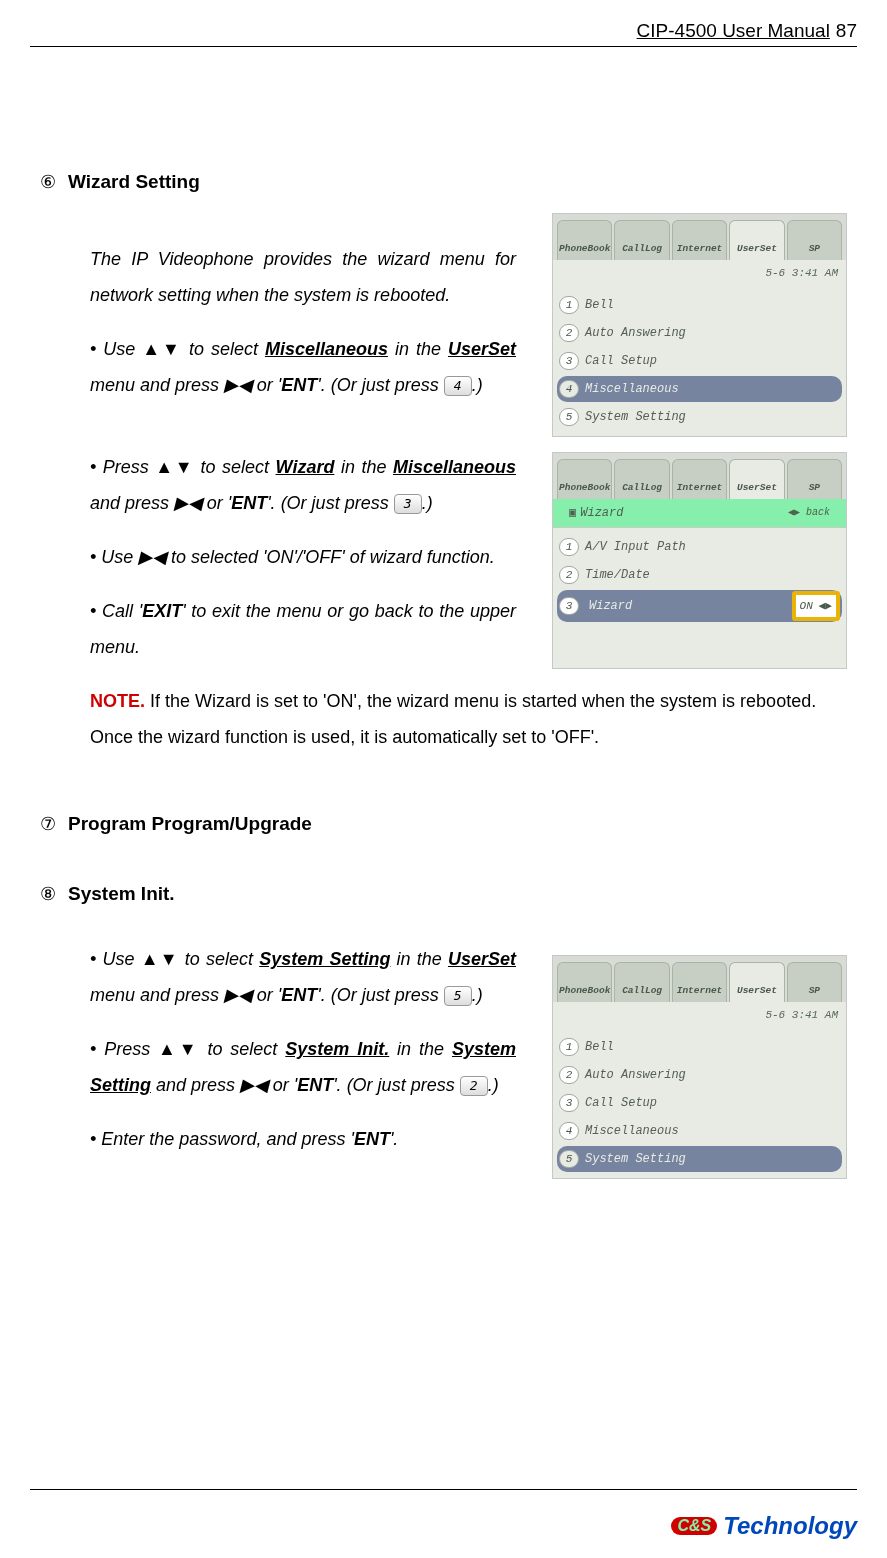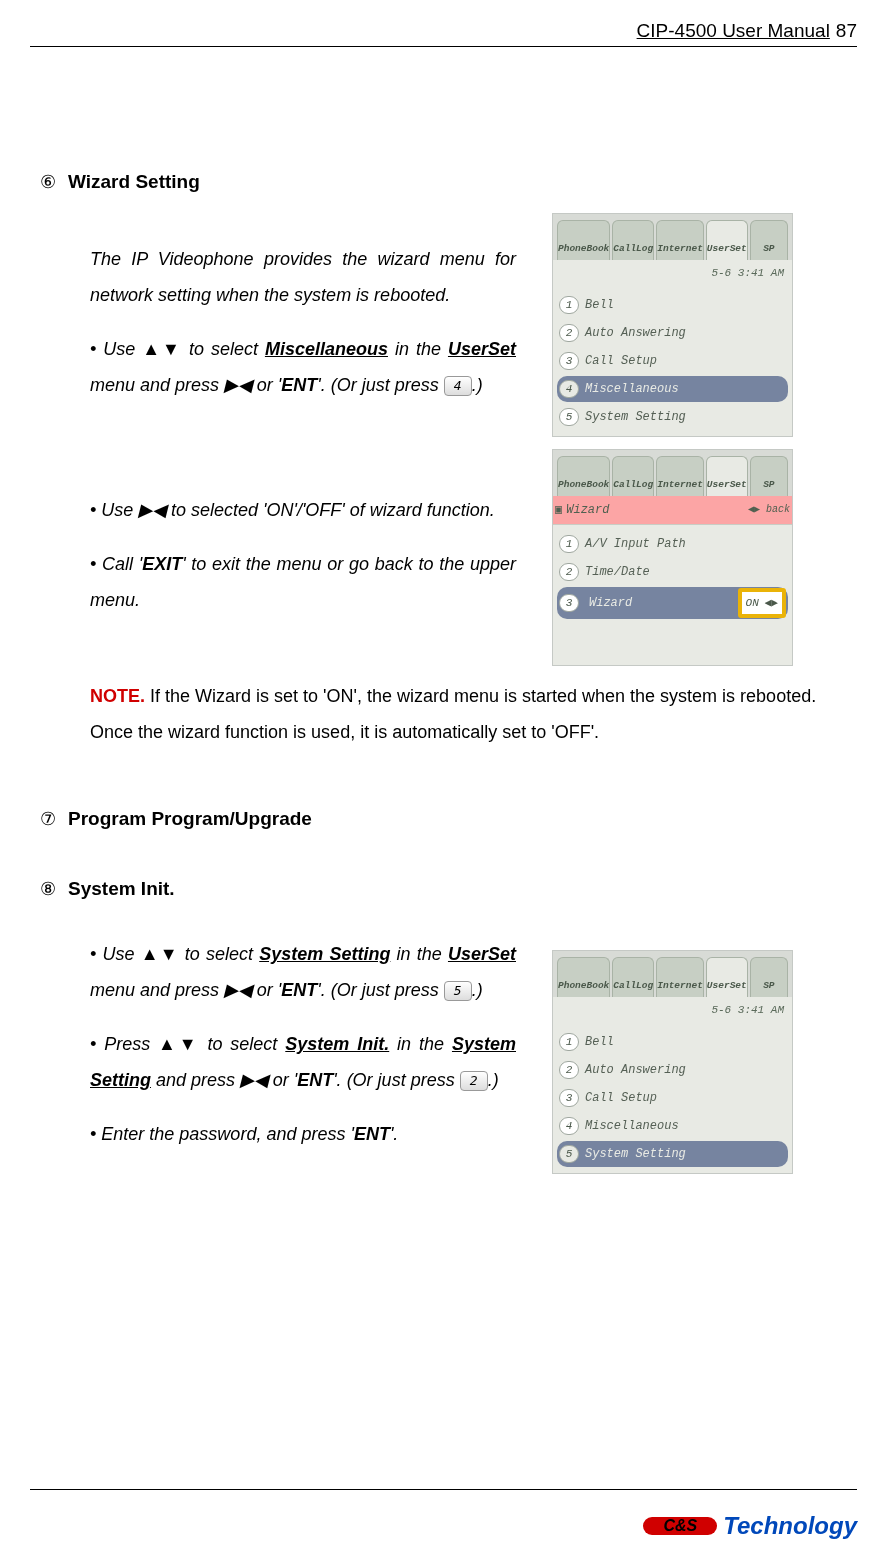--- a/index.html
+++ b/index.html
@@ -81,21 +81,21 @@
     vertical-align: middle;
     line-height: 18px;
     min-width: 18px;
     text-align: center;
     font-family: monospace;
   }
   
   .mini-screen {
     border: 1px solid #c5c9c5;
     background: #f5f6f4;
-    width: 241px;
+    width: 295px;
     box-sizing: border-box;
     font-family: "Courier New", monospace;
     font-size: 13px;
     color: #556055;
     margin-bottom: 12px;
   }
   .mini-tabs {
     display: flex;
     background: #d8dbd6;
     padding: 6px 4px 0 4px;
@@ -150,25 +150,25 @@
     background: #fff;
     color: #4a584a;
     font-size: 11px;
     margin-right: 6px;
   }
   .mini-item.selected .mini-num { background:#e8eae4; }
   .mini-header-item {
     display:flex;
     align-items:center;
     justify-content:space-between;
-    padding: 2px 2px;
+    padding: 2px 16px;
     border-bottom:1px solid #c9ccc4;
     font-size:12px;
     color:#506050;
-    background:#fca5a5;
+    background:#86efac;
   }
   .mini-header-item .arrow { font-size:10px; }
   .mini-select-row {
     display:flex;
     align-items:center;
     gap:4px;
     margin:2px 0;
     font-size:12px;
   }
   .mini-select-row.selected {
@@ -207,23 +207,23 @@
     font-weight: bold;
     font-size: 24px;
     color: #0048ba;
     gap: 6px;
   }
   .logo-badge {
     display:inline-flex;
     align-items:center;
     justify-content:center;
     background:#d00000;
-    color:#000000;
+    color:#86efac;
     border-radius: 12px;
-    padding: 0 20px;
+    padding: 0 6px;
     font-size: 16px;
     font-style: italic;
     font-weight: bold;
   }
   .u { text-decoration: underline; }
   b { font-weight: bold; }
 </style>
 </head>
 <body>
 
@@ -282,20 +282,23 @@
                   <span class="mini-num">5</span>
                   <span>System Setting</span>
                 </div>
             </div>
           </div>
         </div>
       </div>
 
       <div class="two-col">
         <div class="text-col">
+          <div class="para">
+            <span>• Press ▲▼ to select </span><b class="u">Wizard</b><span> in the </span><b class="u">Miscellaneous</b><span> and press ▶◀ or '</span><b>ENT</b><span>'. (Or just press </span><span class="key-icon">3</span><span>.)</span>
+          </div>
           <div class="para">• Use ▶◀ to selected 'ON'/'OFF' of wizard function.</div>
           <div class="para">
             <span>• Call '</span><b>EXIT</b><span>' to exit the menu or go back to the upper menu.</span>
           </div>
         </div>
         <div class="screenshot-col">
 
           <div class="mini-screen">
             <div class="mini-tabs">
               <div class="mini-tab">PhoneBook</div>

